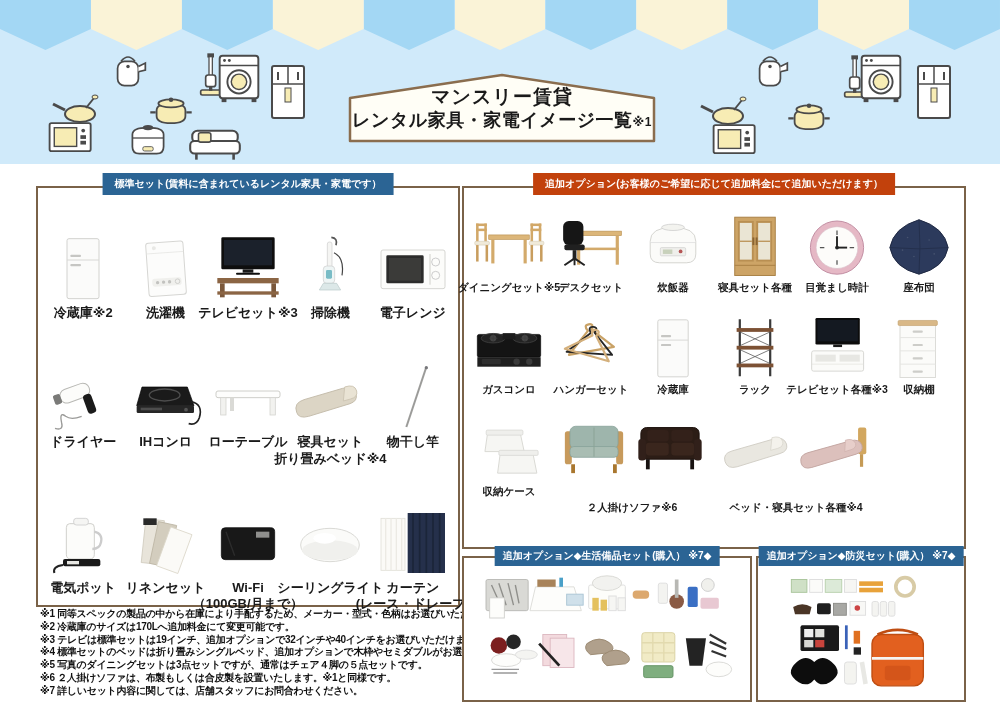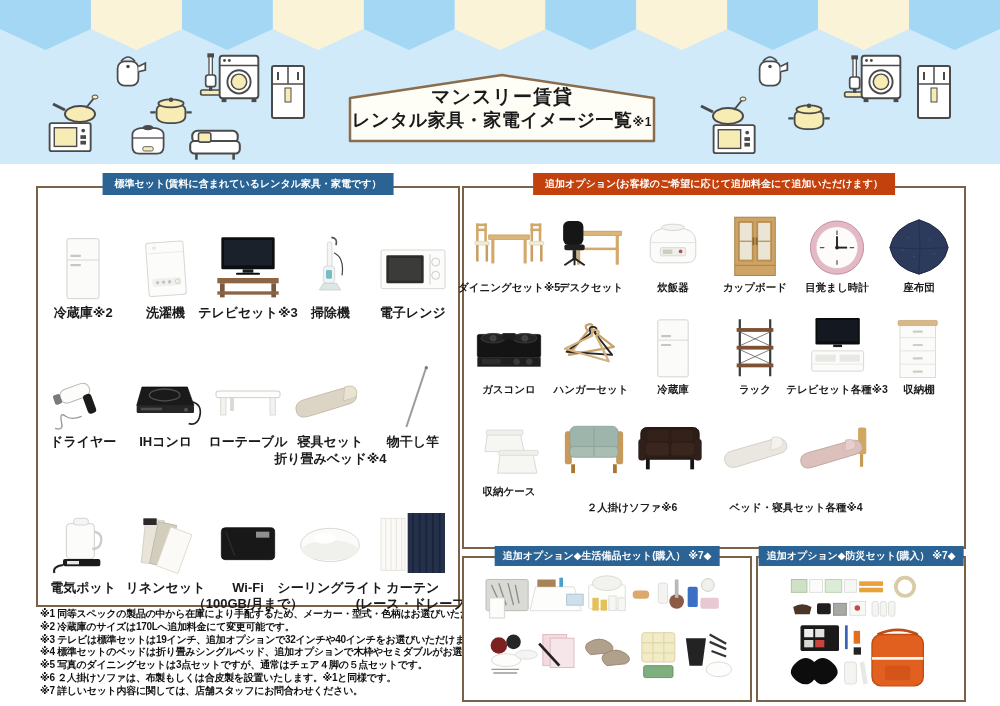--- a/index.html
+++ b/index.html
@@ -498,21 +498,21 @@
               <rect x="62" y="10" width="25" height="64" fill="#b98f52"></rect>
               <rect x="36" y="13" width="19" height="58" fill="#eae5d4"></rect>
               <rect x="65" y="13" width="19" height="58" fill="#eae5d4"></rect>
               <line x1="36" y1="42" x2="55" y2="42" stroke="#b98f52" stroke-width="2"></line>
               <line x1="65" y1="42" x2="84" y2="42" stroke="#b98f52" stroke-width="2"></line>
               <rect x="56" y="36" width="3" height="12" fill="#8a6433"></rect>
               <rect x="61" y="36" width="3" height="12" fill="#8a6433"></rect>
               <line x1="28" y1="80" x2="92" y2="80" stroke="#a87f43" stroke-width="1.5"></line>
             </svg>
           </div>
-          <div class="label">カップボード</div>
+          <div class="label">寝具セット各種</div>
         </div>
         <div class="cell sp2">
           <div class="photo">
             <svg class="art" viewBox="0 0 120 100" preserveAspectRatio="xMidYMax meet">
               <circle cx="60" cy="52" r="42" fill="#e5b8c5" stroke="#c08ba0" stroke-width="1.5"></circle>
               <circle cx="60" cy="52" r="33" fill="#fdfcfa" stroke="#d8bec7"></circle>
               <path d="M60 25 v7 M60 72 v7 M33 52 h7 M80 52 h7" stroke="#555" stroke-width="2"></path>
               <path d="M60 52 V34" stroke="#222" stroke-width="3"></path>
               <path d="M60 52 H76" stroke="#222" stroke-width="3"></path>
               <circle cx="60" cy="52" r="3" fill="#222"></circle>

